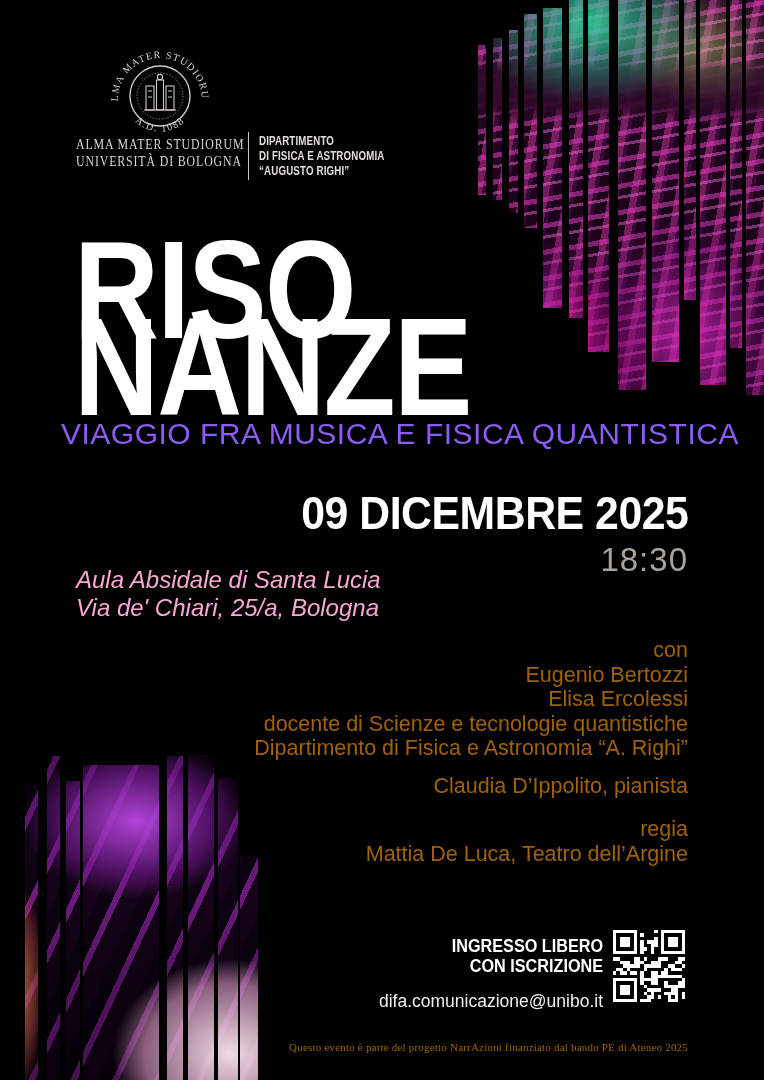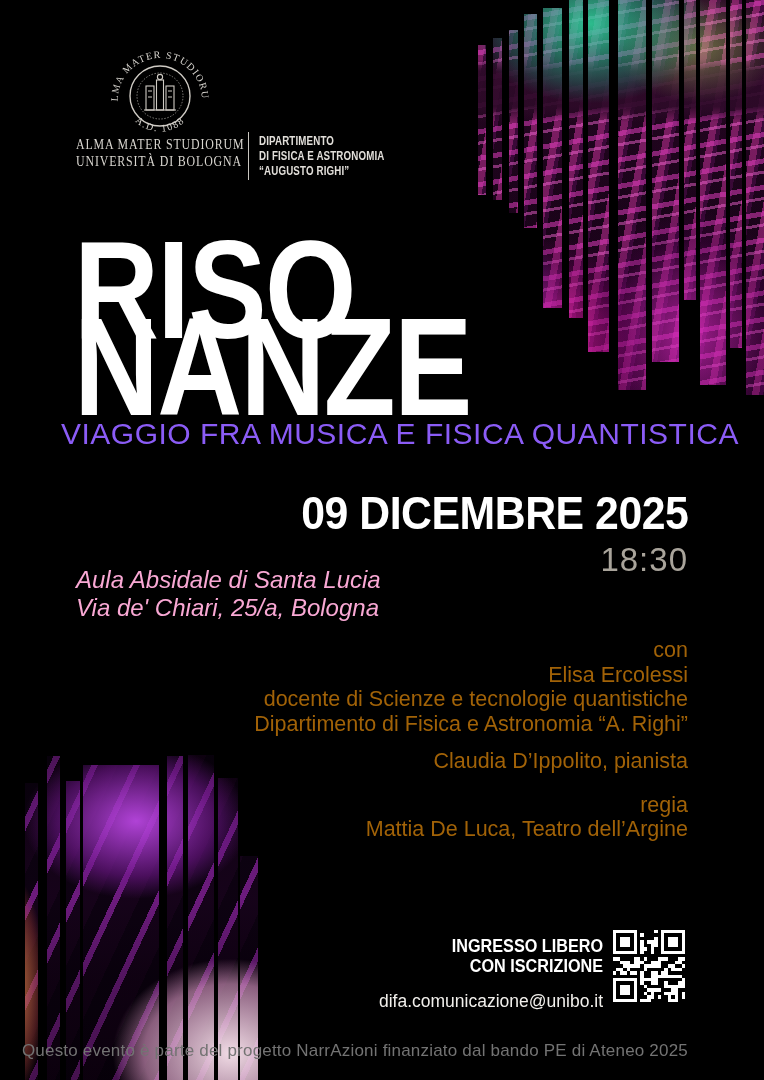--- a/index.html
+++ b/index.html
@@ -61,22 +61,22 @@
     font-size:21.5px;line-height:24.5px;color:#a16207;z-index:3;}
   .credits .grp-pianist{margin-top:13px;}
   .credits .grp-regia{margin-top:19px;}
   
   .reg{position:absolute;right:161px;top:936px;text-align:right;z-index:3;}
   .reg .reg-bold{font-weight:700;font-size:18px;line-height:20px;letter-spacing:0;
     transform:scaleX(.9);transform-origin:100% 0;white-space:nowrap;}
   .reg .email{margin-top:15px;font-size:17.5px;color:#f2f0ec;white-space:nowrap;}
   .qr{position:absolute;left:613px;top:930px;width:72px;height:72px;z-index:3;}
   
-  .footer{position:absolute;right:76px;top:1041px;font-size:17px;
-    letter-spacing:.2px;color:#737373;white-space:nowrap;z-index:3;}
+  .footer{position:absolute;right:76px;top:1041px;font-size:11px;
+    letter-spacing:.2px;color:#a16207;white-space:nowrap;z-index:3;font-family:Liberation Serif, serif;}
 </style>
 </head>
 <body>
 
 <div class="poster">
 
   <div class="fx-wrap">
     <div class="fx-strip" style="left:14px;top:45px;width:8px;height:150px;background-position:-14px -45px;"></div>
     <div class="fx-strip" style="left:29px;top:38px;width:9px;height:162px;background-position:-29px -38px;"></div>
     <div class="fx-strip" style="left:45px;top:30px;width:9px;height:183px;background-position:-45px -30px;"></div>
@@ -145,20 +145,21 @@
 
   <div class="date">09 DICEMBRE 2025</div>
   <div class="time">18:30</div>
   <div class="venue">
     <div>Aula Absidale di Santa Lucia</div>
     <div>Via de' Chiari, 25/a, Bologna</div>
   </div>
 
   <div class="credits">
     <div>con</div>
+    <div>Eugenio Bertozzi</div>
     <div>Elisa Ercolessi</div>
     <div>docente di Scienze e tecnologie quantistiche</div>
     <div>Dipartimento di Fisica e Astronomia “A. Righi”</div>
     <div class="grp-pianist">Claudia D’Ippolito, pianista</div>
     <div class="grp-regia">regia</div>
     <div>Mattia De Luca, Teatro dell’Argine</div>
   </div>
 
   <div class="reg">
     <div class="reg-bold">

